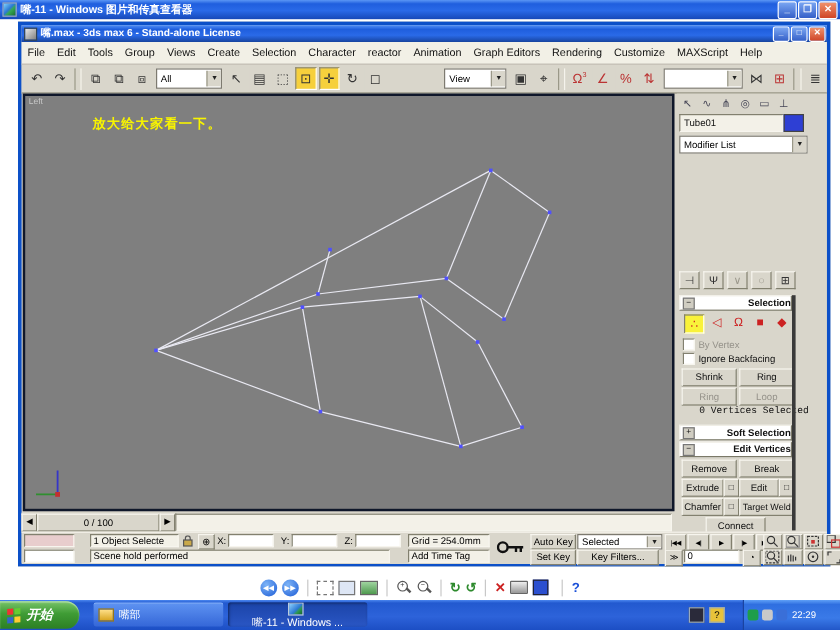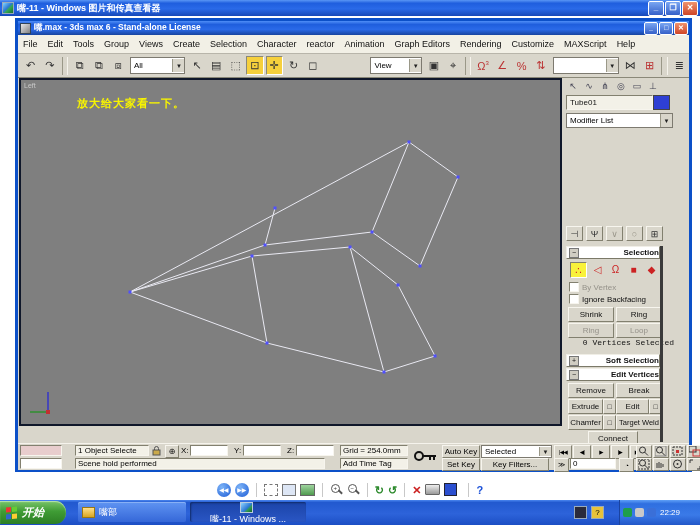--- a/index.html
+++ b/index.html
@@ -366,20 +366,26 @@
       <div class="pbtn raised" style="left:52px;top:321px;width:31px">Edit</div>
       <div class="sqbtn raised" style="left:85px;top:321px">□</div>
       <div class="pbtn raised" style="left:4px;top:337px;width:33px">Chamfer</div>
       <div class="sqbtn raised" style="left:39px;top:337px">□</div>
       <div class="pbtn raised" style="left:52px;top:337px;width:44px;font-size:7.5px">Target Weld</div>
       <div class="pbtn raised" style="left:24px;top:353px;width:48px">Connect</div>
 
       <div class="cp-scroll"></div>
     </div>
 
+    <div class="timerow">
+      <div class="tarrow raised">◀</div>
+      <div class="thandle raised">0 / 100</div>
+      <div class="tarrow raised">▶</div>
+      <div class="ttrack sunken"></div>
+    </div>
 
     <div class="statusbar">
       <div class="sb sfield sunken" style="left:2px;top:1px;width:42px;background:#e8cdcd"></div>
       <div class="sb sfield sunken" style="left:2px;top:14px;width:42px;background:#fff"></div>
 
       <div class="sb sfield sunken" style="left:57px;top:1px;width:74px">1 Object Selecte</div>
       <div class="sb sfield sunken" style="left:57px;top:14px;width:250px">Scene hold performed</div>
 
       <svg class="sb" style="left:134px;top:2px" width="9" height="10">
         <rect x="1" y="4" width="7" height="5" fill="#caa94a" stroke="#555"></rect>

